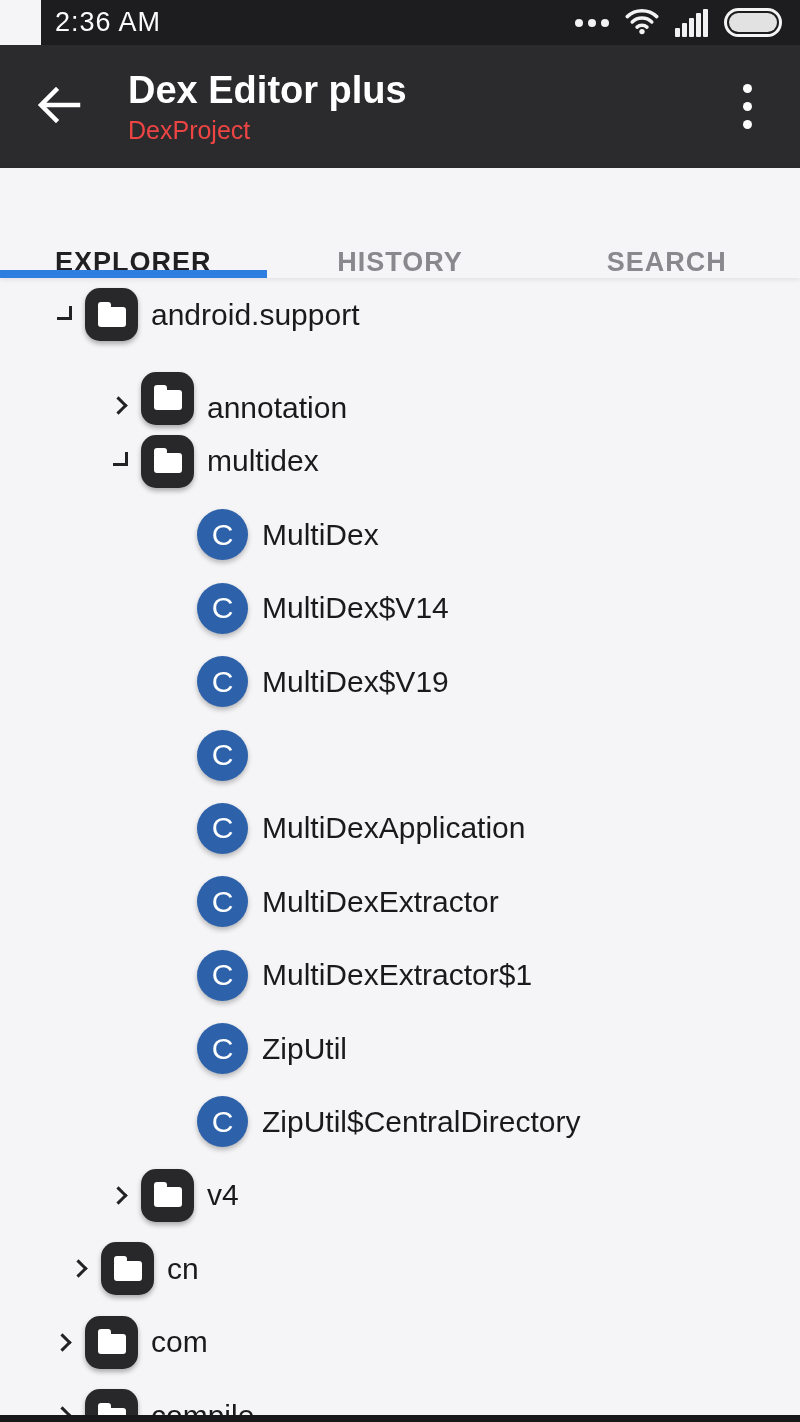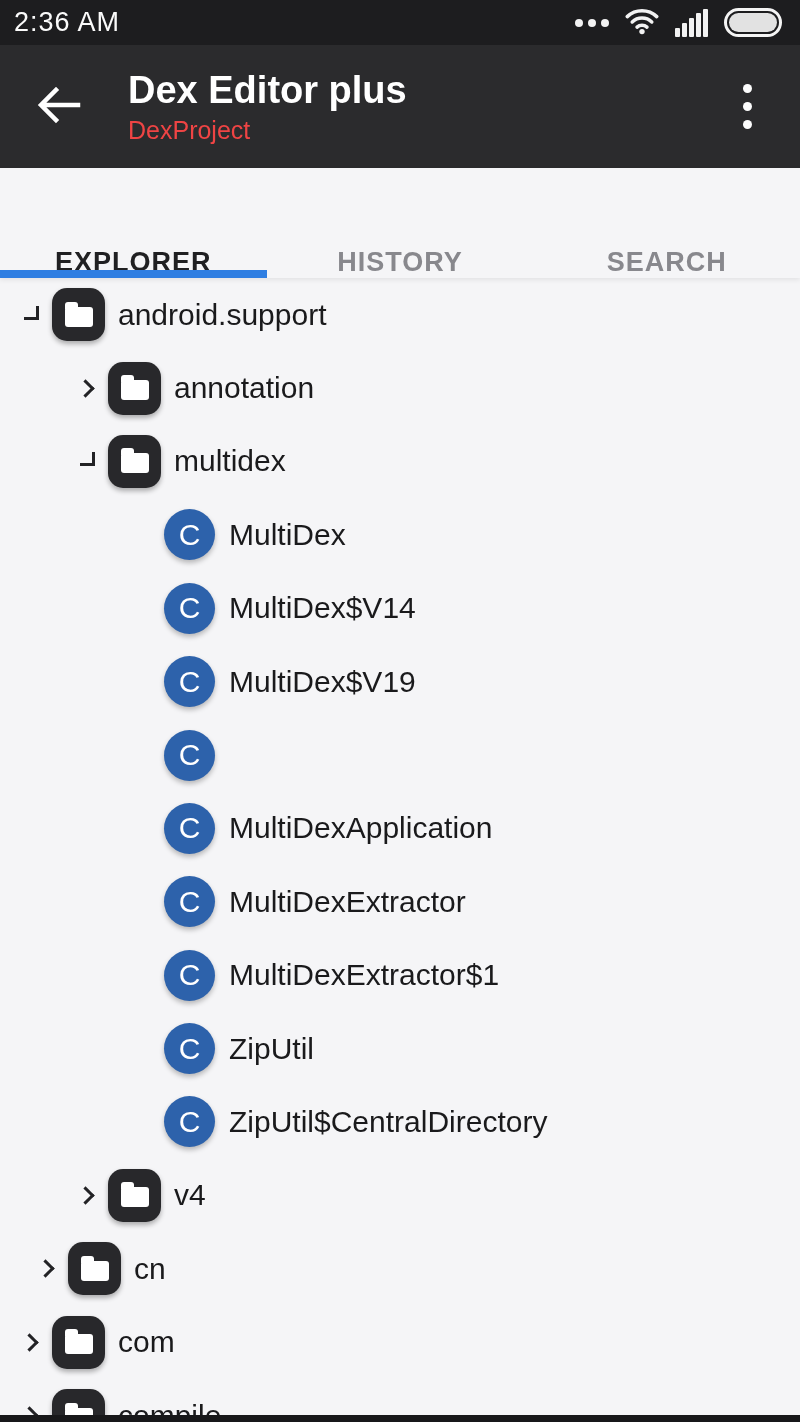--- a/index.html
+++ b/index.html
@@ -12,20 +12,21 @@
   }
 
   
   .status-bar {
     height: 45px;
     background: #1d1d1f;
     display: flex;
     align-items: center;
     justify-content: space-between;
     padding: 0 18px 0 14px;
+    margin-left: 41px;
   }
   .status-time {
     color: #fbfbfb;
     font-size: 27px;
     letter-spacing: 1px;
   }
   .status-icons { display: flex; align-items: center; gap: 16px; }
   .dots3 { display: flex; gap: 5px; align-items: center; }
   .dots3 i { width: 8px; height: 8px; border-radius: 50%; background: #f2f2f2; }
   .sig-bars { display: flex; align-items: flex-end; gap: 2px; height: 28px; }
@@ -99,20 +100,21 @@
     background: #2e7ee2;
   }
 
   
   .tree { width: 800px; }
   .tree-row {
     height: 73.4px;
     display: flex;
     align-items: center;
     cursor: pointer;
+    margin-left: 33px;
   }
   .indicator {
     width: 38px; height: 38px; flex: 0 0 38px;
     display: flex; align-items: center; justify-content: center;
   }
   .chev {
     width: 13px; height: 13px;
     border-top: 3.5px solid #222225;
     border-right: 3.5px solid #222225;
     transform: rotate(45deg);
@@ -234,179 +236,179 @@
     <div class="indicator">
 
       <span class="corner"></span>
     </div>
     <div class="folder-icon">
       <span class="folder-glyph"></span>
     </div>
 
     <span class="row-label">android.support</span>
   </div>
+    <div class="tree-row" style="padding-left: 68px; align-items: flex-end;">
+    <div class="indicator">
+      <span class="chev"></span>
+
+    </div>
+    <div class="folder-icon">
+      <span class="folder-glyph"></span>
+    </div>
+
+    <span class="row-label">annotation</span>
+  </div>
     <div class="tree-row" style="padding-left: 68px;">
     <div class="indicator">
+
+      <span class="corner"></span>
+    </div>
+    <div class="folder-icon">
+      <span class="folder-glyph"></span>
+    </div>
+
+    <span class="row-label">multidex</span>
+  </div>
+    <div class="tree-row" style="padding-left: 124px;">
+    <div class="indicator">
+      
+      
+    </div>
+
+    <div class="class-icon">
+      <span>C</span>
+    </div>
+    <span class="row-label">MultiDex</span>
+  </div>
+    <div class="tree-row" style="padding-left: 124px;">
+    <div class="indicator">
+      
+      
+    </div>
+
+    <div class="class-icon">
+      <span>C</span>
+    </div>
+    <span class="row-label">MultiDex$V14</span>
+  </div>
+    <div class="tree-row" style="padding-left: 124px;">
+    <div class="indicator">
+      
+      
+    </div>
+
+    <div class="class-icon">
+      <span>C</span>
+    </div>
+    <span class="row-label">MultiDex$V19</span>
+  </div>
+    <div class="tree-row" style="padding-left: 124px;">
+    <div class="indicator">
+      
+      
+    </div>
+
+    <div class="class-icon">
+      <span>C</span>
+    </div>
+  </div>
+    <div class="tree-row" style="padding-left: 124px;">
+    <div class="indicator">
+      
+      
+    </div>
+
+    <div class="class-icon">
+      <span>C</span>
+    </div>
+    <span class="row-label">MultiDexApplication</span>
+  </div>
+    <div class="tree-row" style="padding-left: 124px;">
+    <div class="indicator">
+      
+      
+    </div>
+
+    <div class="class-icon">
+      <span>C</span>
+    </div>
+    <span class="row-label">MultiDexExtractor</span>
+  </div>
+    <div class="tree-row" style="padding-left: 124px;">
+    <div class="indicator">
+      
+      
+    </div>
+
+    <div class="class-icon">
+      <span>C</span>
+    </div>
+    <span class="row-label">MultiDexExtractor$1</span>
+  </div>
+    <div class="tree-row" style="padding-left: 124px;">
+    <div class="indicator">
+      
+      
+    </div>
+
+    <div class="class-icon">
+      <span>C</span>
+    </div>
+    <span class="row-label">ZipUtil</span>
+  </div>
+    <div class="tree-row" style="padding-left: 124px;">
+    <div class="indicator">
+      
+      
+    </div>
+
+    <div class="class-icon">
+      <span>C</span>
+    </div>
+    <span class="row-label">ZipUtil$CentralDirectory</span>
+  </div>
+    <div class="tree-row" style="padding-left: 68px;">
+    <div class="indicator">
       <span class="chev"></span>
 
     </div>
     <div class="folder-icon">
       <span class="folder-glyph"></span>
     </div>
 
-    <span class="row-label">annotation</span>
-  </div>
-    <div class="tree-row" style="padding-left: 68px;">
-    <div class="indicator">
-
-      <span class="corner"></span>
-    </div>
-    <div class="folder-icon">
-      <span class="folder-glyph"></span>
-    </div>
-
-    <span class="row-label">multidex</span>
-  </div>
-    <div class="tree-row" style="padding-left: 124px;">
-    <div class="indicator">
-      
-      
-    </div>
-
-    <div class="class-icon">
-      <span>C</span>
-    </div>
-    <span class="row-label">MultiDex</span>
-  </div>
-    <div class="tree-row" style="padding-left: 124px;">
-    <div class="indicator">
-      
-      
-    </div>
-
-    <div class="class-icon">
-      <span>C</span>
-    </div>
-    <span class="row-label">MultiDex$V14</span>
-  </div>
-    <div class="tree-row" style="padding-left: 124px;">
-    <div class="indicator">
-      
-      
-    </div>
-
-    <div class="class-icon">
-      <span>C</span>
-    </div>
-    <span class="row-label">MultiDex$V19</span>
-  </div>
-    <div class="tree-row" style="padding-left: 124px;">
-    <div class="indicator">
-      
-      
-    </div>
-
-    <div class="class-icon">
-      <span>C</span>
-    </div>
-  </div>
-    <div class="tree-row" style="padding-left: 124px;">
-    <div class="indicator">
-      
-      
-    </div>
-
-    <div class="class-icon">
-      <span>C</span>
-    </div>
-    <span class="row-label">MultiDexApplication</span>
-  </div>
-    <div class="tree-row" style="padding-left: 124px;">
-    <div class="indicator">
-      
-      
-    </div>
-
-    <div class="class-icon">
-      <span>C</span>
-    </div>
-    <span class="row-label">MultiDexExtractor</span>
-  </div>
-    <div class="tree-row" style="padding-left: 124px;">
-    <div class="indicator">
-      
-      
-    </div>
-
-    <div class="class-icon">
-      <span>C</span>
-    </div>
-    <span class="row-label">MultiDexExtractor$1</span>
-  </div>
-    <div class="tree-row" style="padding-left: 124px;">
-    <div class="indicator">
-      
-      
-    </div>
-
-    <div class="class-icon">
-      <span>C</span>
-    </div>
-    <span class="row-label">ZipUtil</span>
-  </div>
-    <div class="tree-row" style="padding-left: 124px;">
-    <div class="indicator">
-      
-      
-    </div>
-
-    <div class="class-icon">
-      <span>C</span>
-    </div>
-    <span class="row-label">ZipUtil$CentralDirectory</span>
-  </div>
-    <div class="tree-row" style="padding-left: 68px;">
+    <span class="row-label">v4</span>
+  </div>
+    <div class="tree-row" style="padding-left: 28px;">
     <div class="indicator">
       <span class="chev"></span>
 
     </div>
     <div class="folder-icon">
       <span class="folder-glyph"></span>
     </div>
 
-    <span class="row-label">v4</span>
-  </div>
-    <div class="tree-row" style="padding-left: 28px;">
+    <span class="row-label">cn</span>
+  </div>
+    <div class="tree-row" style="padding-left: 12px;">
     <div class="indicator">
       <span class="chev"></span>
 
     </div>
     <div class="folder-icon">
       <span class="folder-glyph"></span>
     </div>
 
-    <span class="row-label">cn</span>
+    <span class="row-label">com</span>
   </div>
     <div class="tree-row" style="padding-left: 12px;">
     <div class="indicator">
       <span class="chev"></span>
 
     </div>
     <div class="folder-icon">
       <span class="folder-glyph"></span>
     </div>
 
-    <span class="row-label">com</span>
-  </div>
-    <div class="tree-row" style="padding-left: 12px;">
-    <div class="indicator">
-      <span class="chev"></span>
-
-    </div>
-    <div class="folder-icon">
-      <span class="folder-glyph"></span>
-    </div>
-
     <span class="row-label">compile</span>
   </div>
   </div>
 
 <div class="bottom-bar"></div>
 
 </body></html>

